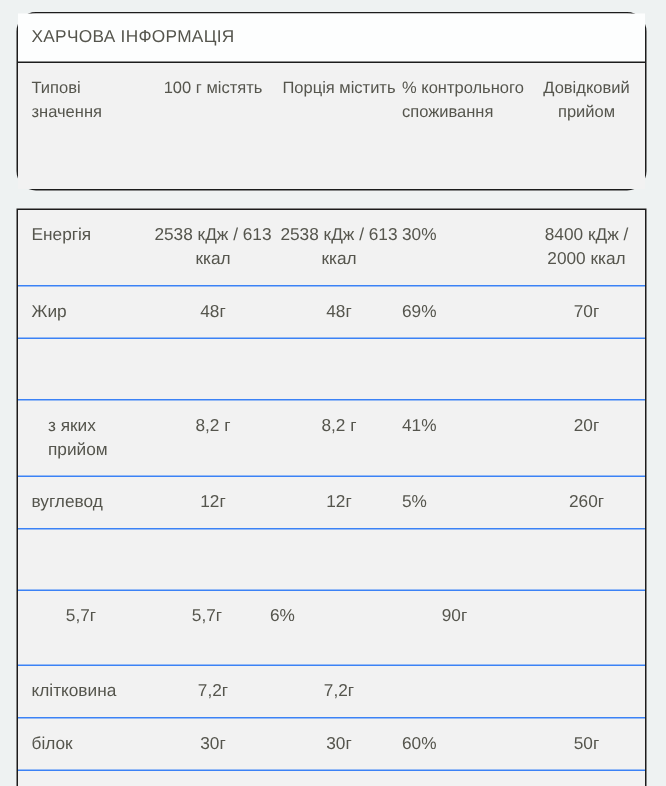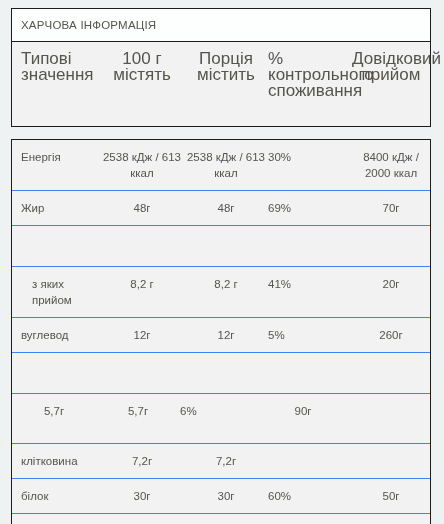--- a/index.html
+++ b/index.html
@@ -29,20 +29,21 @@
     left: 11px;
     width: 420px;
     box-sizing: border-box;
     border: 1px solid #1c1c1c;
     background: #f2f2f2;
   }
 
   
   .header-block {
     top: 8px;
+    border-radius: 13px;
   }
 
   .title-row {
     background: #fdfefe;
     border-bottom: 1px solid #1c1c1c;
     box-sizing: border-box;
     height: 33px;
     display: flex;
     align-items: center;
     padding-left: 9px;
@@ -54,21 +55,21 @@
     white-space: nowrap;
   }
 
   .colhead-row {
     display: flex;
     background: #f2f2f2;
     min-height: 84px;
     box-sizing: border-box;
   }
   .colhead-cell {
-    font-size: 17px;
+    font-size: 11px;
     line-height: 16px;
     color: #55554d;
     padding-top: 9px;
     box-sizing: border-box;
   }
 
   
   .c1 { width: 88px; padding-left: 9px; text-align: left; }
   .c2 { width: 84px; text-align: center; }
   .c3 { width: 84px; text-align: center; }

